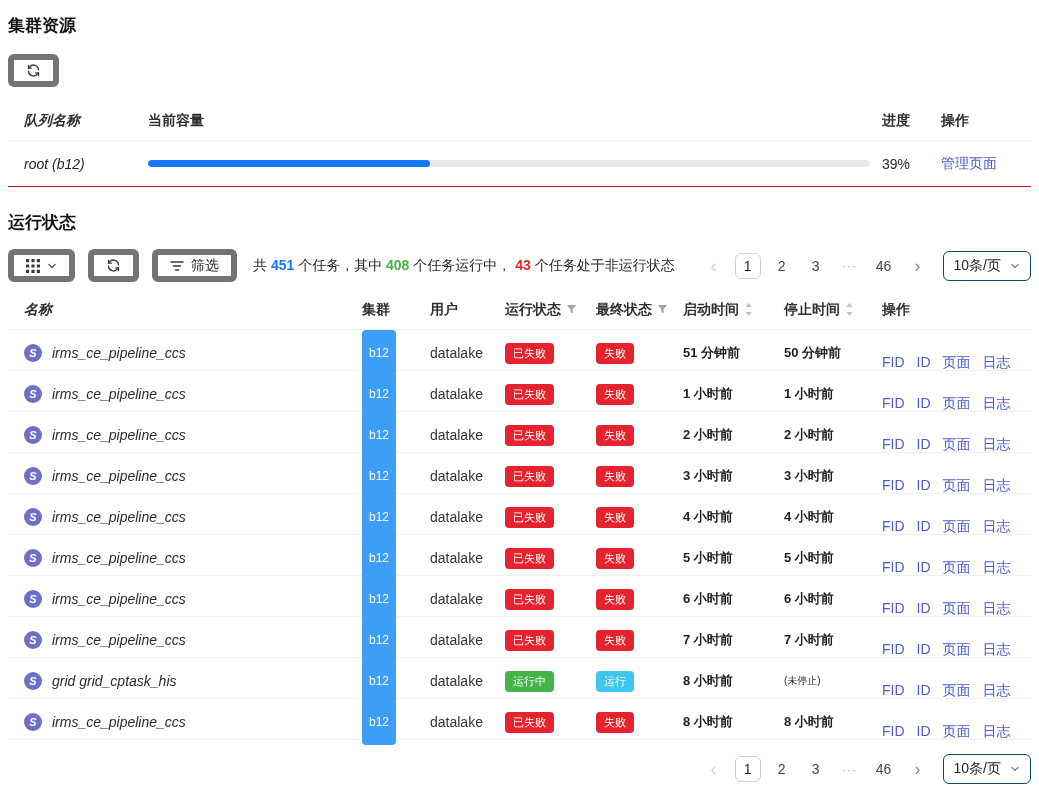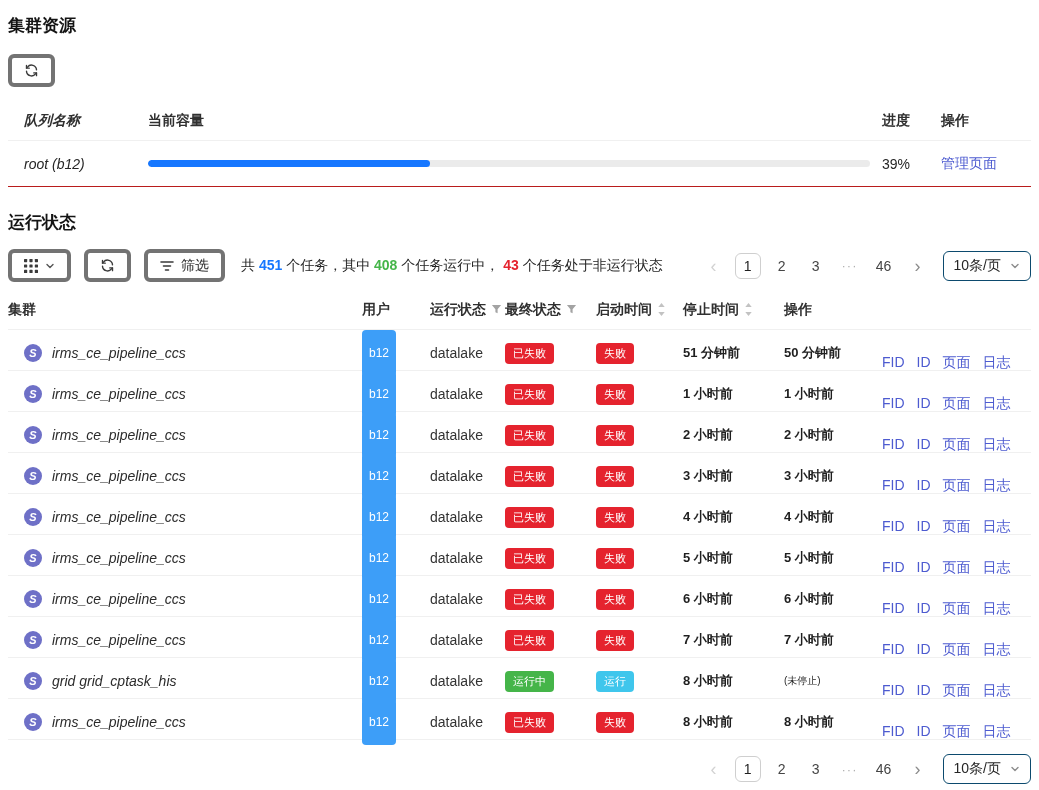--- a/index.html
+++ b/index.html
@@ -10,21 +10,21 @@
     font-size: 14px; color: #262626;
   }
   .page { padding: 14px 8px 0 8px; }
 
   .section-title { font-size: 17px; font-weight: 700; color: #141414; line-height: 24px; }
   .section-title.second { margin-top: 24px; }
 
   .btn {
     display: inline-flex; align-items: center; gap: 7px;
     height: 33px; padding: 0 12px; background: #fff;
-    border: 4px solid #737373; border-radius: 6px;
+    border: 6px solid #737373; border-radius: 6px;
     font-size: 14px; color: #262626; cursor: pointer;
     font-family: inherit;
   }
   .btn svg { display: block; }
   .refresh-row { margin-top: 16px; }
 
   
   .res-table { margin-top: 14px; }
   .res-head, .res-row {
     display: grid; grid-template-columns: 140px 1fr 53px 96px; align-items: center;
@@ -193,20 +193,21 @@
           <span>10条/页</span>
           <svg width="10" height="10" viewBox="0 0 10 10" fill="none" stroke="#8c8c8c" stroke-width="1.4" stroke-linecap="round" stroke-linejoin="round">
             <path d="M2 3.5l3 3 3-3"></path>
           </svg>
         </span>
       </div>
   </div>
 
   <div class="tasks-table">
     <div class="t-head">
+      <div class="hcell pad">名称</div>
       <div class="hcell">集群</div>
       <div class="hcell">用户</div>
       <div class="hcell hflex">
         <span>运行状态</span>
         <span class="funnel">
           <svg width="11" height="11" viewBox="0 0 12 12" fill="#a3a3a3">
               <path d="M1 1h10L7.2 5.8v4.4L4.8 8.9V5.8z"></path>
             </svg>
         </span>
       </div>

